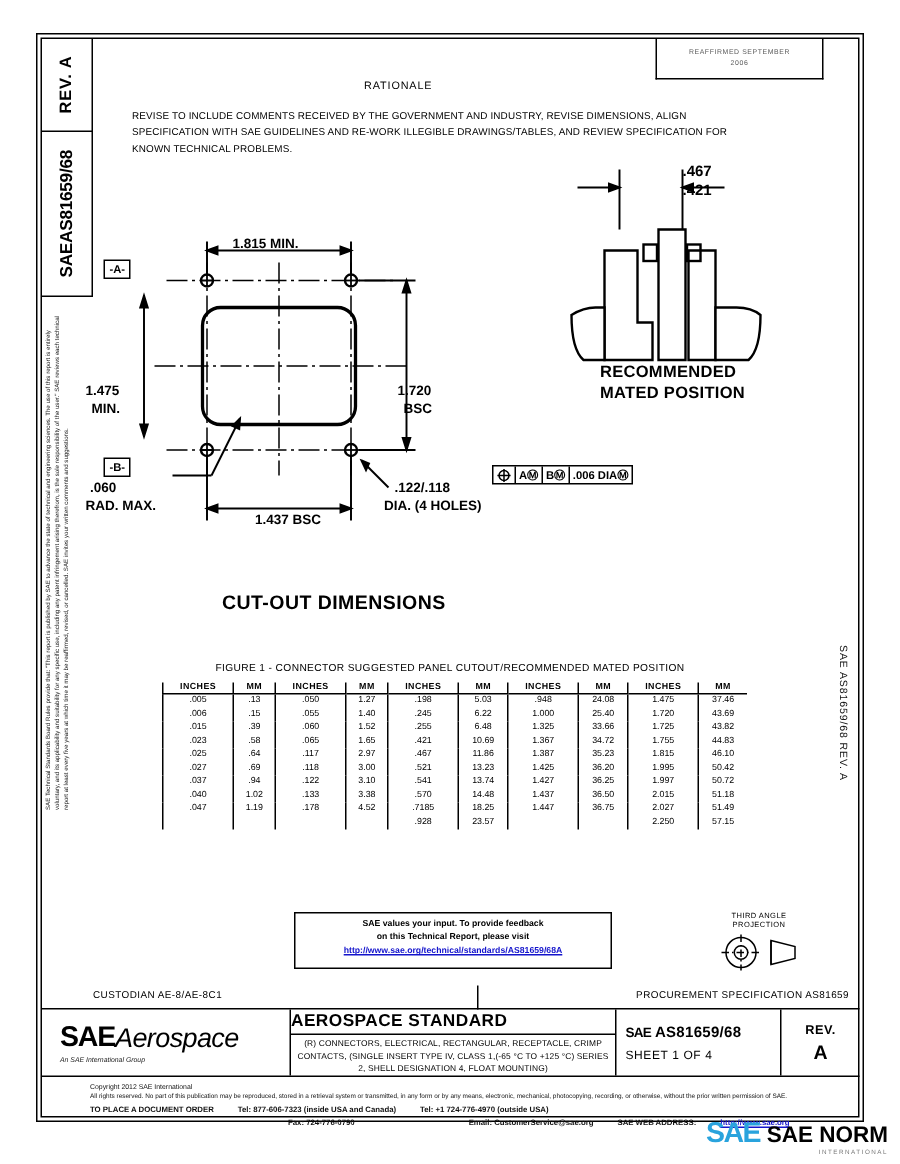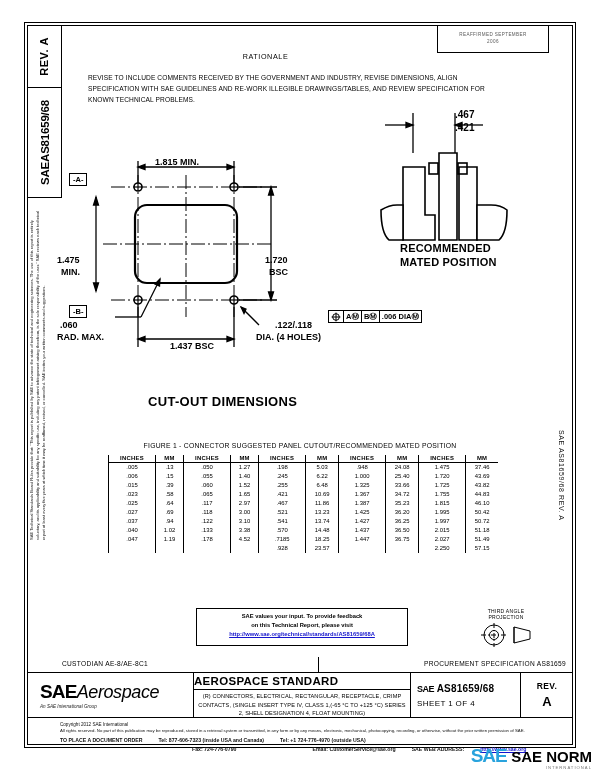--- a/index.html
+++ b/index.html
@@ -487,21 +487,21 @@
     <div class="lbl" style="left:-6px;top:150px;font-size:9px;">1.475</div>
     <div class="lbl" style="left:-2px;top:162px;font-size:9px;">MIN.</div>
     <div class="lbl" style="left:107px;top:236px;font-size:9px;">1.437 BSC</div>
 
     <div class="boxlbl" style="left:6px;top:68px;">-A-</div>
     <div class="boxlbl" style="left:6px;top:200px;">-B-</div>
 
     <div class="lbl" style="left:-3px;top:215px;font-size:9px;">.060</div>
     <div class="lbl" style="left:-6px;top:227px;font-size:9px;">RAD. MAX.</div>
 
-    <div class="lbl" style="left:212px;top:215px;font-size:9px;">.122/.118</div>
+    <div class="lbl" style="left:200px;top:215px;font-size:9px;">.122/.118</div>
     <div class="lbl" style="left:193px;top:227px;font-size:9px;">DIA. (4 HOLES)</div>
 
     <div style="position:absolute;left:265px;top:205px;display:flex;align-items:stretch;border:1.3px solid #000;height:13px;font-size:7.5px;font-weight:bold;background:#fff;">
       <div style="display:flex;align-items:center;justify-content:center;width:15px;border-right:1.3px solid #000;">
         <svg width="10" height="10" viewBox="0 0 10 10">
             <circle cx="5" cy="5" r="3.3" fill="none" stroke="#000" stroke-width="1"></circle>
             <line x1="5" y1="0.6" x2="5" y2="9.4" stroke="#000" stroke-width="1"></line>
             <line x1="0.6" y1="5" x2="9.4" y2="5" stroke="#000" stroke-width="1"></line>
           </svg>
       </div>

